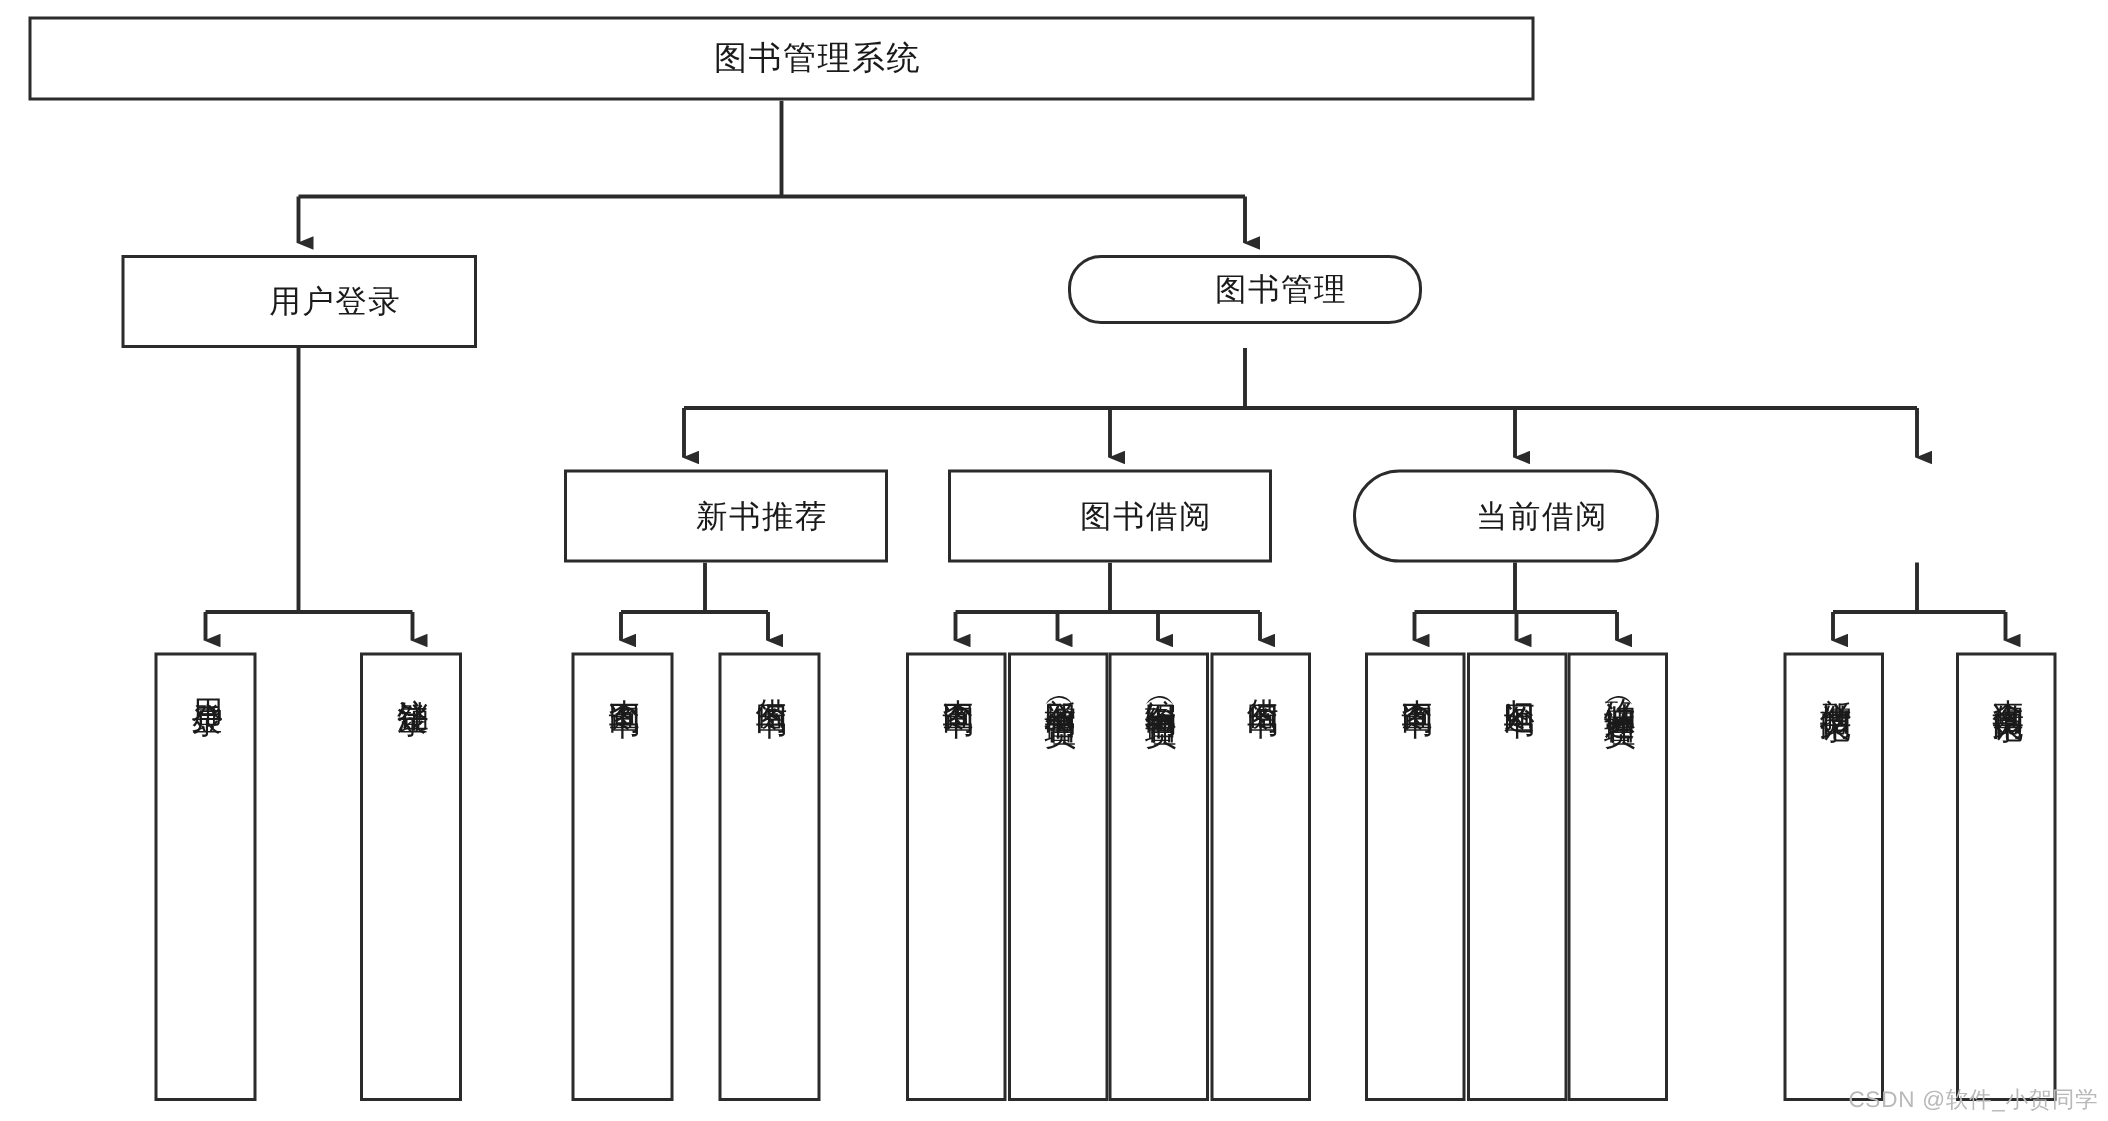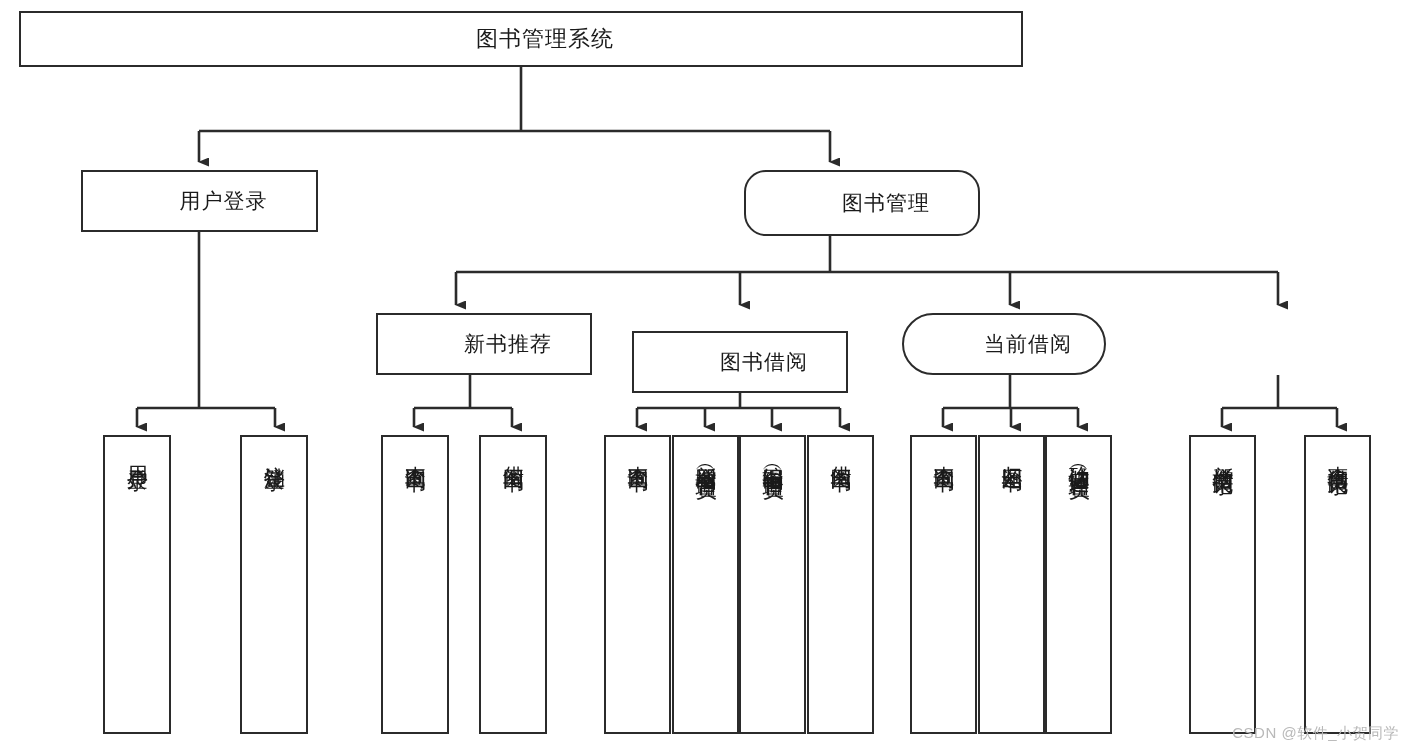--- a/index.html
+++ b/index.html
@@ -116,24 +116,24 @@
       <path d="M1278,375 L1278,408"></path>
       <path d="M1222,408 L1337,408"></path>
       <path d="M1222,408 L1222,427" marker-end="url(#arw)"></path>
       <path d="M1337,408 L1337,427" marker-end="url(#arw)"></path>
     </g>
   </svg>
 
   <div class="node horiz root" style="left:19px;top:11px;width:1004px;height:56px;">图书管理系统</div>
 
   <div class="node horiz" style="left:81px;top:170px;width:237px;height:62px;">用户登录</div>
-  <div class="node horiz" style="left:744px;top:170px;width:236px;height:66px;border-radius:22px;">图书管理</div>
+  <div class="node horiz" style="left:712px;top:170px;width:236px;height:46px;border-radius:22px;">图书管理</div>
 
   <div class="node horiz" style="left:376px;top:313px;width:216px;height:62px;">新书推荐</div>
-  <div class="node horiz" style="left:632px;top:331px;width:216px;height:62px;">图书借阅</div>
+  <div class="node horiz" style="left:632px;top:313px;width:216px;height:62px;">图书借阅</div>
   <div class="node horiz" style="left:902px;top:313px;width:204px;height:62px;border-radius:31px;">当前借阅</div>
 
   <div class="node vert" style="left:103px;top:435px;width:68px;height:299px;">
     <span class="vlabel">用户登录</span>
   </div>
   <div class="node vert" style="left:240px;top:435px;width:68px;height:299px;">
     <span class="vlabel">注销登录</span>
   </div>
 
   <div class="node vert" style="left:381px;top:435px;width:68px;height:299px;">

